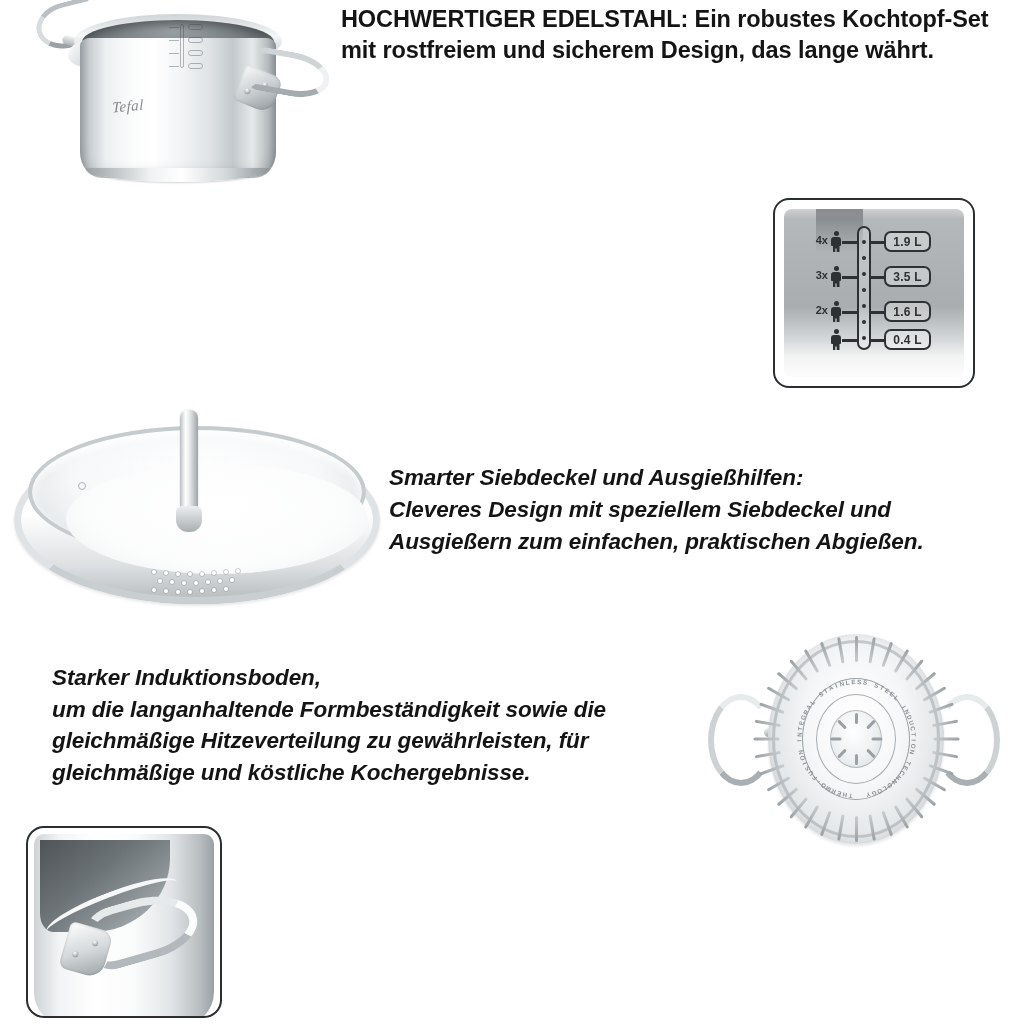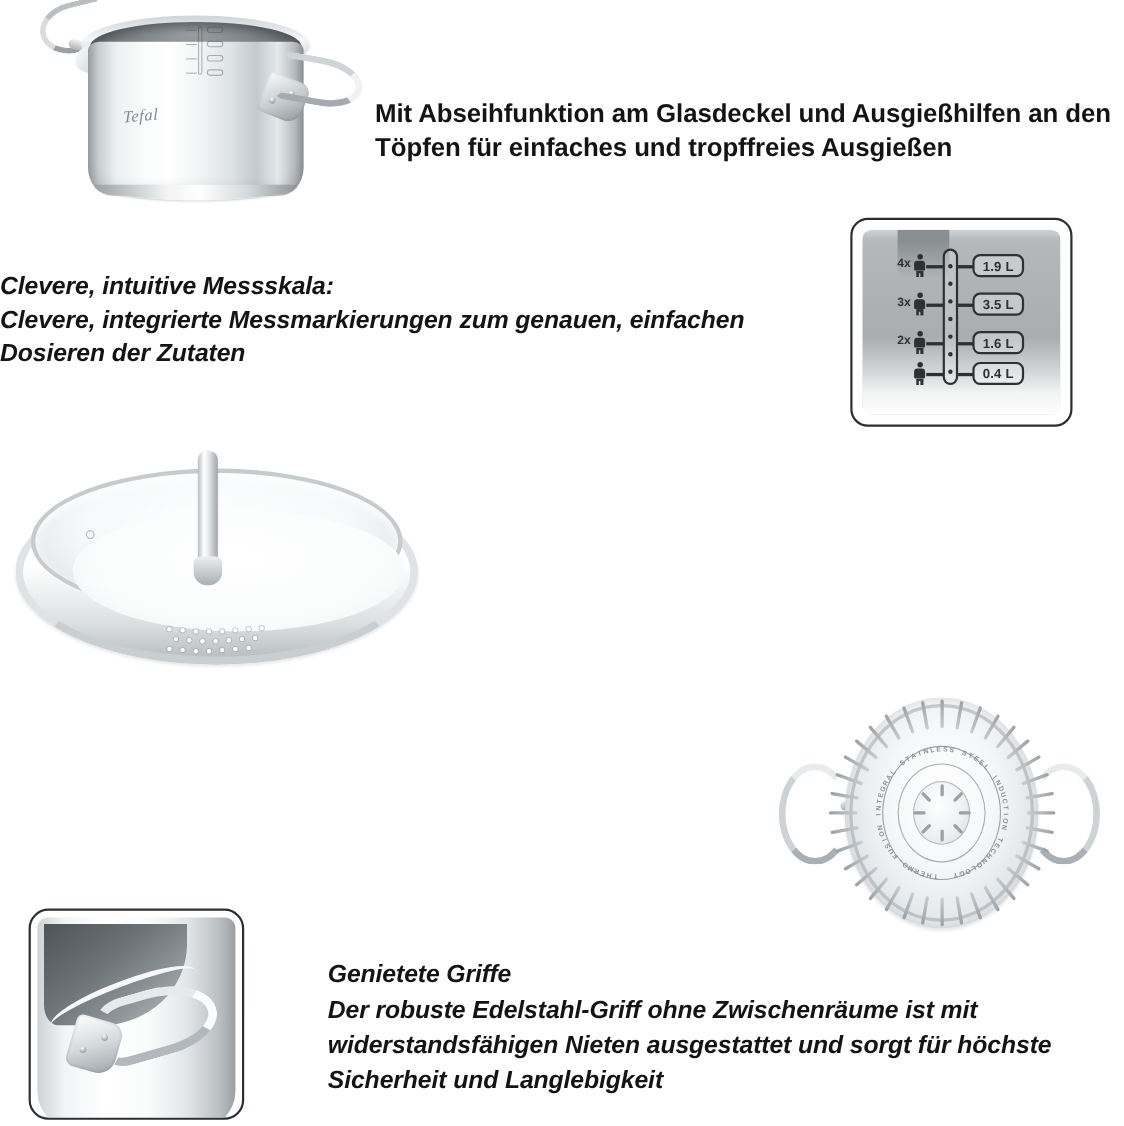--- a/index.html
+++ b/index.html
@@ -424,25 +424,23 @@
 
     <div class="pot-handle-r-plate">
       <div class="rivet" style="left:8px; top:22px;"></div>
       <div class="rivet" style="left:22px; top:10px;"></div>
     </div>
     <div class="pot-handle-r"></div>
 
     <div class="tefal-brand">Tefal</div>
   </div>
 
-
-  <div class="textblock tb-bold" id="txt-abseih">Mit Abseihfunktion am Glasdeckel und Ausgießhilfen an den Töpfen für einfaches und tropffreies Ausgießen</div>
-
-  <div class="textblock tb-bolditalic" id="txt-messskala"><span>Clevere, intuitive Messskala:</span>
-<span>Clevere, integrierte Messmarkierungen zum genauen, einfachen Dosieren der Zutaten</span></div>
+  <div class="textblock tb-bold" id="txt-edelstahl">HOCHWERTIGER EDELSTAHL: Ein robustes Kochtopf-Set mit rostfreiem und sicherem Design, das lange währt.</div>
+
+
 
   <div class="art" id="inset-scale">
     <div class="photo"></div>
 
     <div class="scale-graphic">
       <div class="scale-spine"></div>
       <div class="scale-dot" style="top:16px;"></div>
       <div class="scale-dot" style="top:32px;"></div>
       <div class="scale-dot" style="top:48px;"></div>
       <div class="scale-dot" style="top:64px;"></div>
@@ -546,21 +544,25 @@
       <div class="hole" style="left:0px;   top:18px;"></div>
       <div class="hole" style="left:12px;  top:19px;"></div>
       <div class="hole" style="left:24px;  top:20px;"></div>
       <div class="hole" style="left:36px;  top:20px;"></div>
       <div class="hole" style="left:48px;  top:19px;"></div>
       <div class="hole" style="left:60px;  top:18px;"></div>
       <div class="hole" style="left:72px;  top:17px;"></div>
     </div>
   </div>
 
-
+  <div class="textblock tb-bolditalic" id="txt-siebdeckel"><span>Smarter Siebdeckel und Ausgießhilfen:</span>
+<span>Cleveres Design mit speziellem Siebdeckel und Ausgießern zum einfachen, praktischen Abgießen.</span></div>
+
+  <div class="textblock tb-bolditalic" id="txt-induktion"><span>Starker Induktionsboden,</span>
+<span>um die langanhaltende Formbeständigkeit sowie die gleichmäßige Hitzeverteilung zu gewährleisten, für gleichmäßige und köstliche Kochergebnisse.</span></div>
 
   <div class="art" id="base-figure">
     <div class="base-handle left"></div>
     <div class="base-handle right"></div>
     <div class="base-handle-link" style="left:58px;"></div>
     <div class="base-handle-link" style="left:212px;"></div>
 
     <div class="base-disc"></div>
     <div class="base-lip"></div>
 
@@ -683,16 +685,14 @@
       <div class="pot-interior"></div>
       <div class="rim"></div>
       <div class="handle-plate">
         <div class="rivet" style="left:10px; top:28px;"></div>
         <div class="rivet" style="left:26px; top:12px;"></div>
       </div>
       <div class="handle-loop"></div>
     </div>
   </div>
 
-  <div class="textblock tb-bolditalic" id="txt-griffe"><span>Genietete Griffe</span>
-<span>Der robuste Edelstahl-Griff ohne Zwischenräume ist mit widerstandsfähigen Nieten ausgestattet und sorgt für höchste Sicherheit und Langlebigkeit</span></div>
 
 </div>
 
 </body></html>

